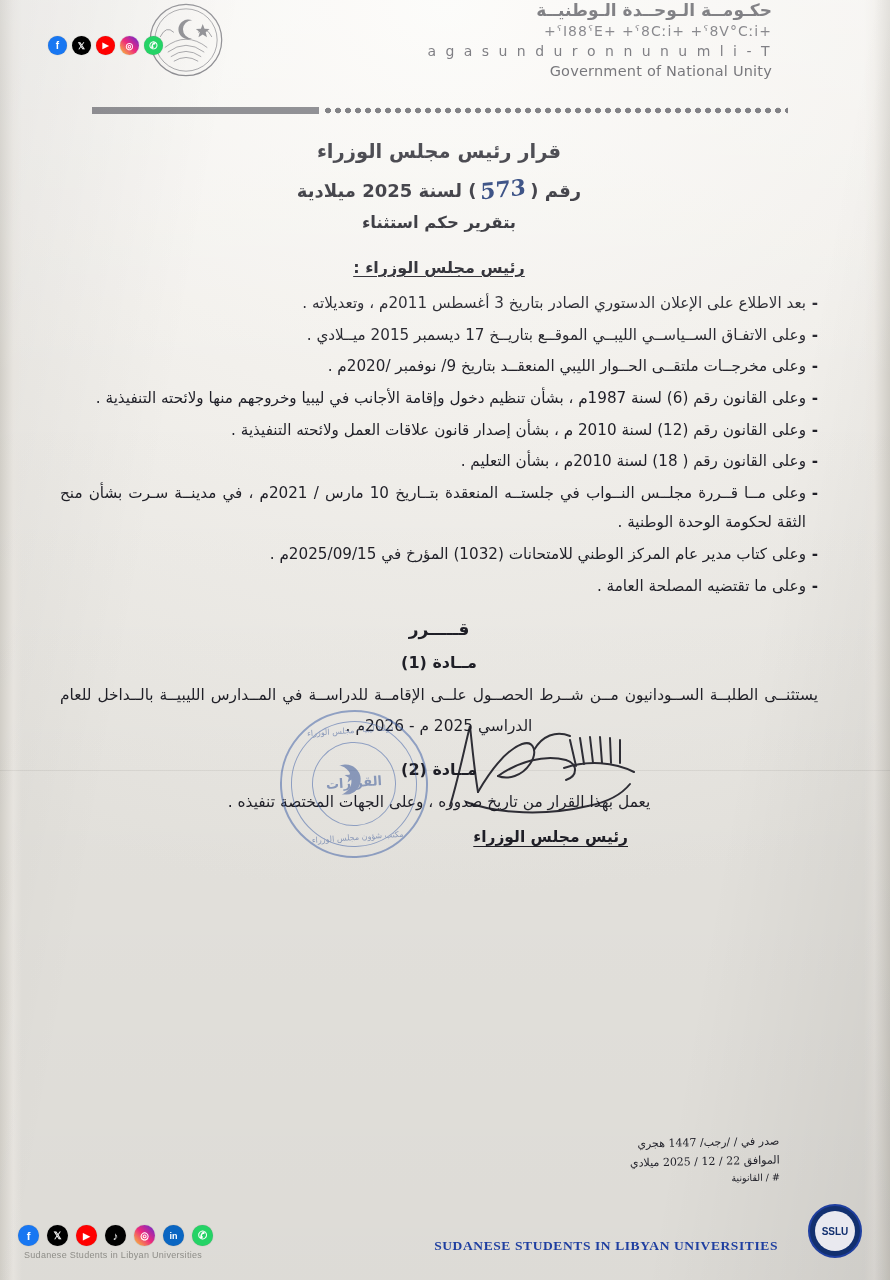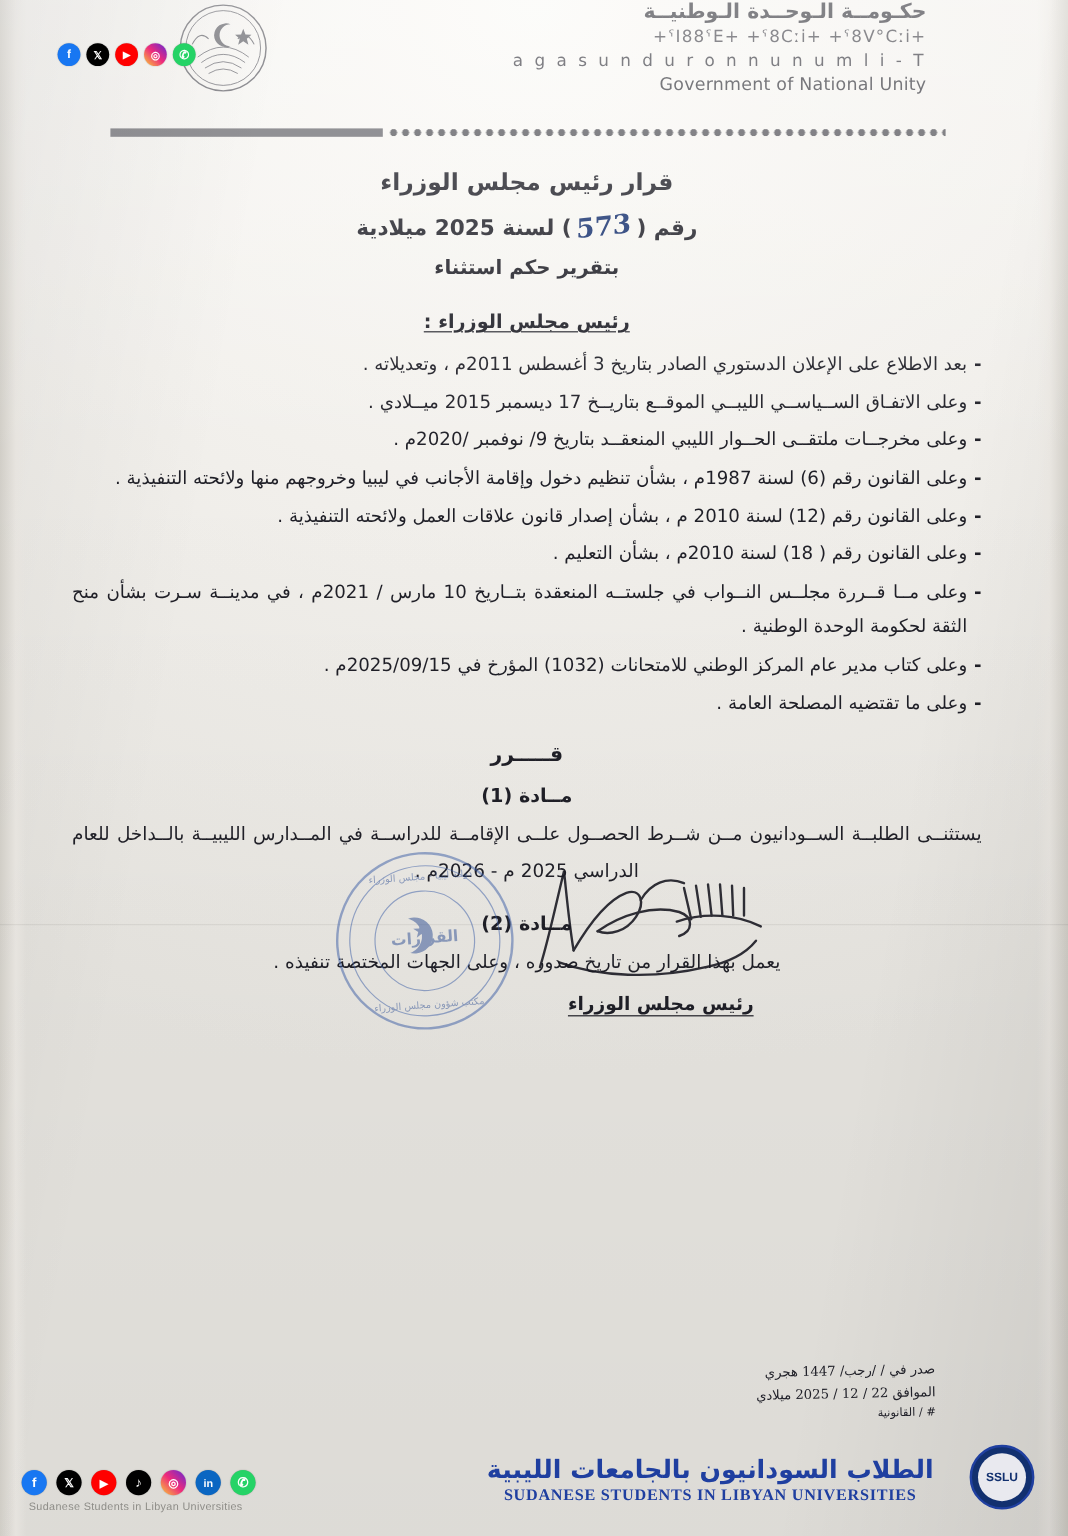--- a/index.html
+++ b/index.html
@@ -515,20 +515,19 @@
     <span class="sbtn" style="background:#000000;font-size:10px">𝕏</span>
     <span class="sbtn" style="background:#FF0000;font-size:9px">▶</span>
     <span class="sbtn" style="background:#010101;font-size:11px">♪</span>
     <span class="sbtn" style="background:linear-gradient(45deg,#f9ce34,#ee2a7b,#6228d7);font-size:10px">◎</span>
     <span class="sbtn" style="background:#0A66C2;font-size:9px">in</span>
     <span class="sbtn" style="background:#25D366;font-size:11px">✆</span>
   </div>
   <div class="handle">Sudanese Students in Libyan Universities</div>
 
   <div class="footer-brand">
-    <div class="fb-ar">الطلاب السودانيون بالجامعات الليبية</div>
     <div class="fb-en">SUDANESE STUDENTS IN LIBYAN UNIVERSITIES</div>
   </div>
 
   <div class="footer-logo">
     <div class="inner">SSLU</div>
   </div>
 </div>
 
 </body></html>

